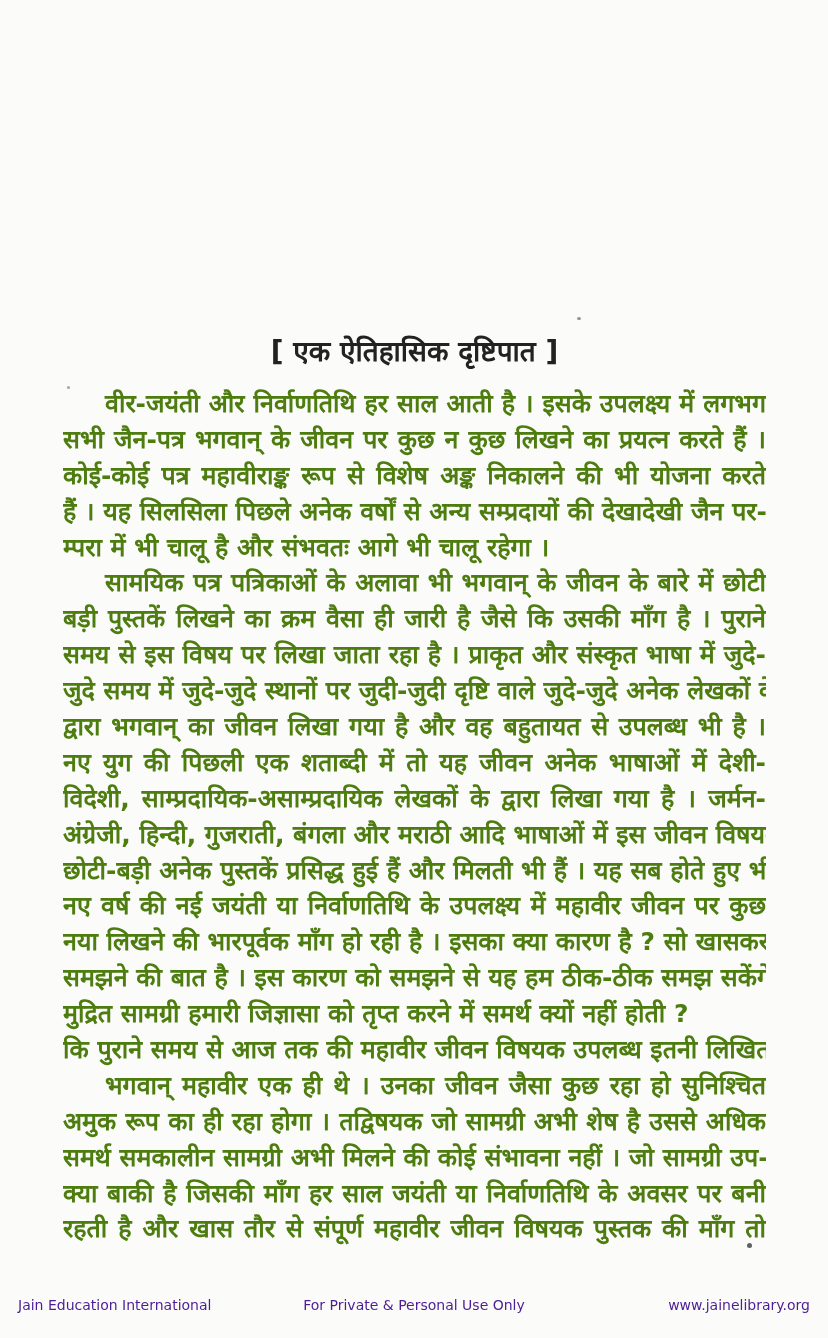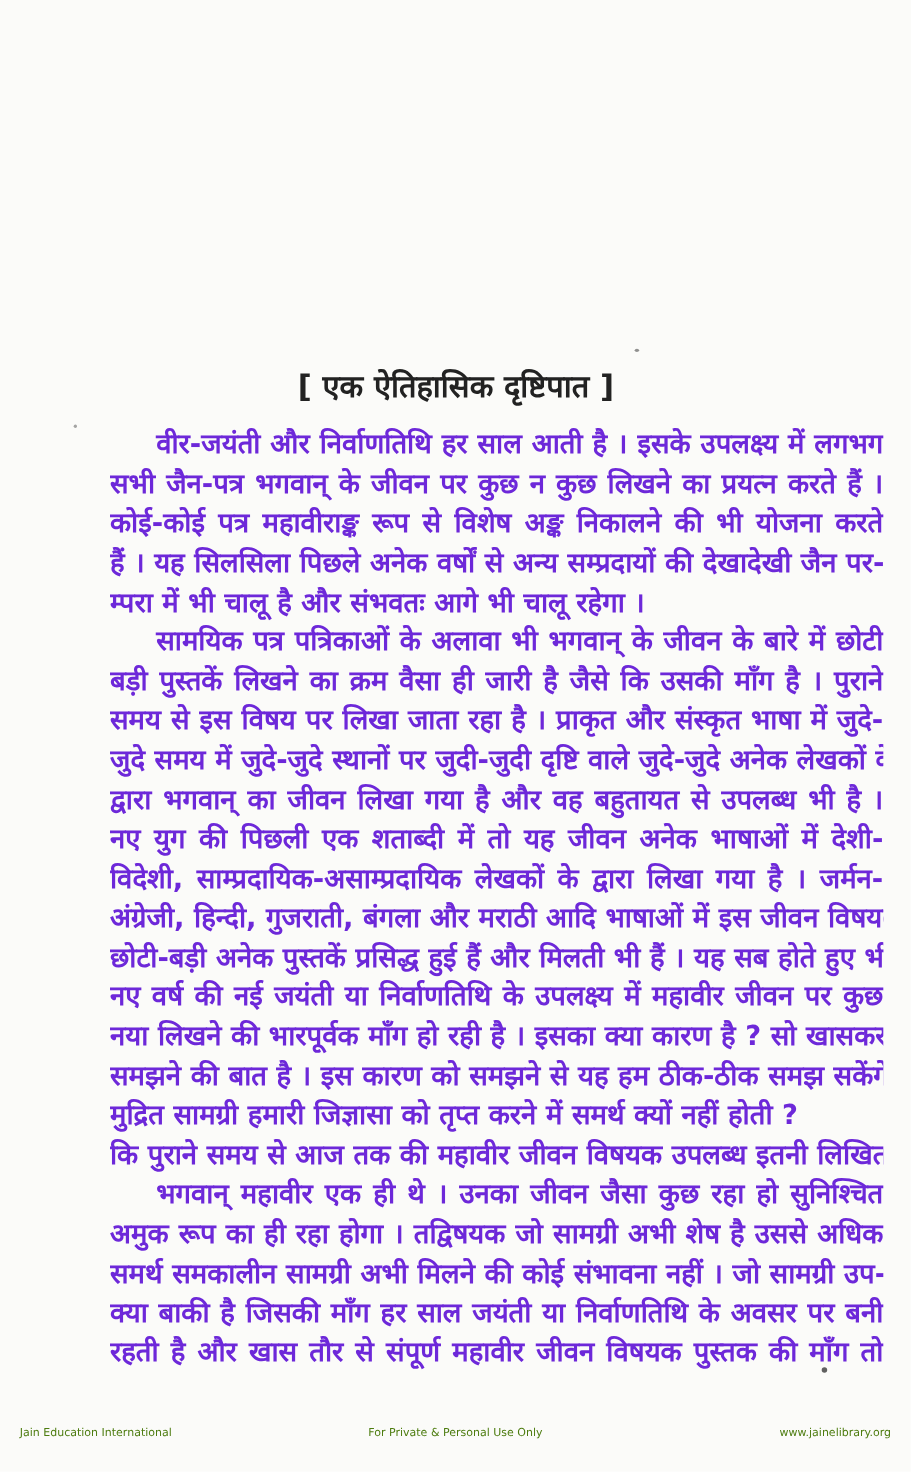--- a/index.html
+++ b/index.html
@@ -31,22 +31,21 @@
     font-size: 28px;
     font-weight: 700;
     color: #222;
   }
   .body-text {
     position: absolute;
     left: 63px; top: 386px; width: 703px;
     font-size: 25px;
     line-height: 35.9px;
     font-weight: 600;
-    color: #6d28d9;
-    margin-left: 37px;
+    color: #4d7c0f;
   }
   .paragraph { margin: 0; }
   .line {
     text-align: justify;
     text-align-last: justify;
     height: 35.9px;
     overflow: hidden;
     white-space: nowrap;
   }
   .line.first { padding-left: 42px; }
@@ -58,22 +57,22 @@
     position: absolute;
     background: #3a3a3a;
     border-radius: 50%;
   }
   .speck-title { left: 577px; top: 317px; width: 4px; height: 3px; opacity: .55; }
   .speck-top   { left: 67px;  top: 386px; width: 3px; height: 3px; opacity: .45; }
   .speck-end   { left: 747px; top: 1243px; width: 5px; height: 5px; opacity: .8; }
   .footer {
     position: absolute;
     left: 0; top: 1297px; width: 828px; height: 20px;
-    font-size: 10px;
-    color: #4d7c0f;
+    font-size: 14px;
+    color: #4c1d95;
     font-weight: 400;
   }
   .footer-left   { position: absolute; left: 18px; }
   .footer-center { position: absolute; left: 0; width: 100%; text-align: center; }
   .footer-right  { position: absolute; right: 18px; }
 </style>
 </head>
 <body>
 
 <div class="sheet">

